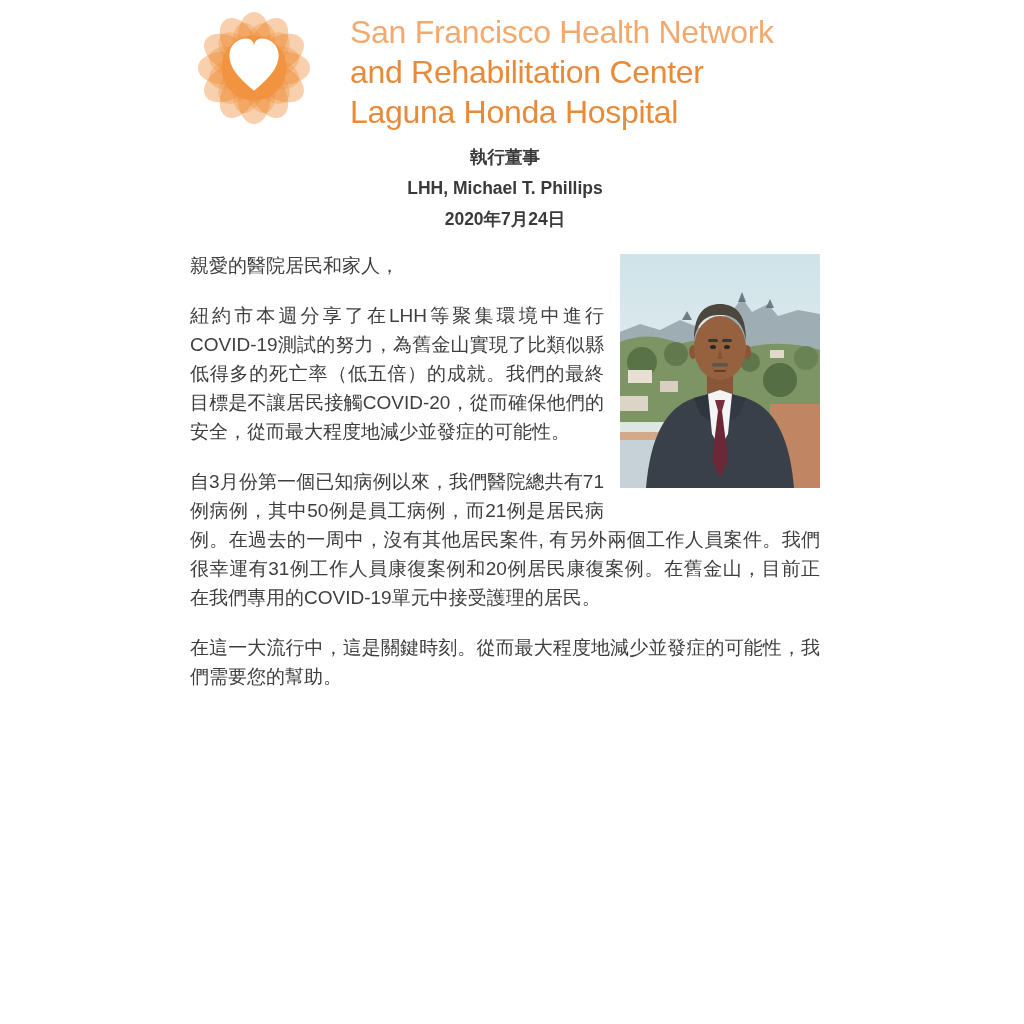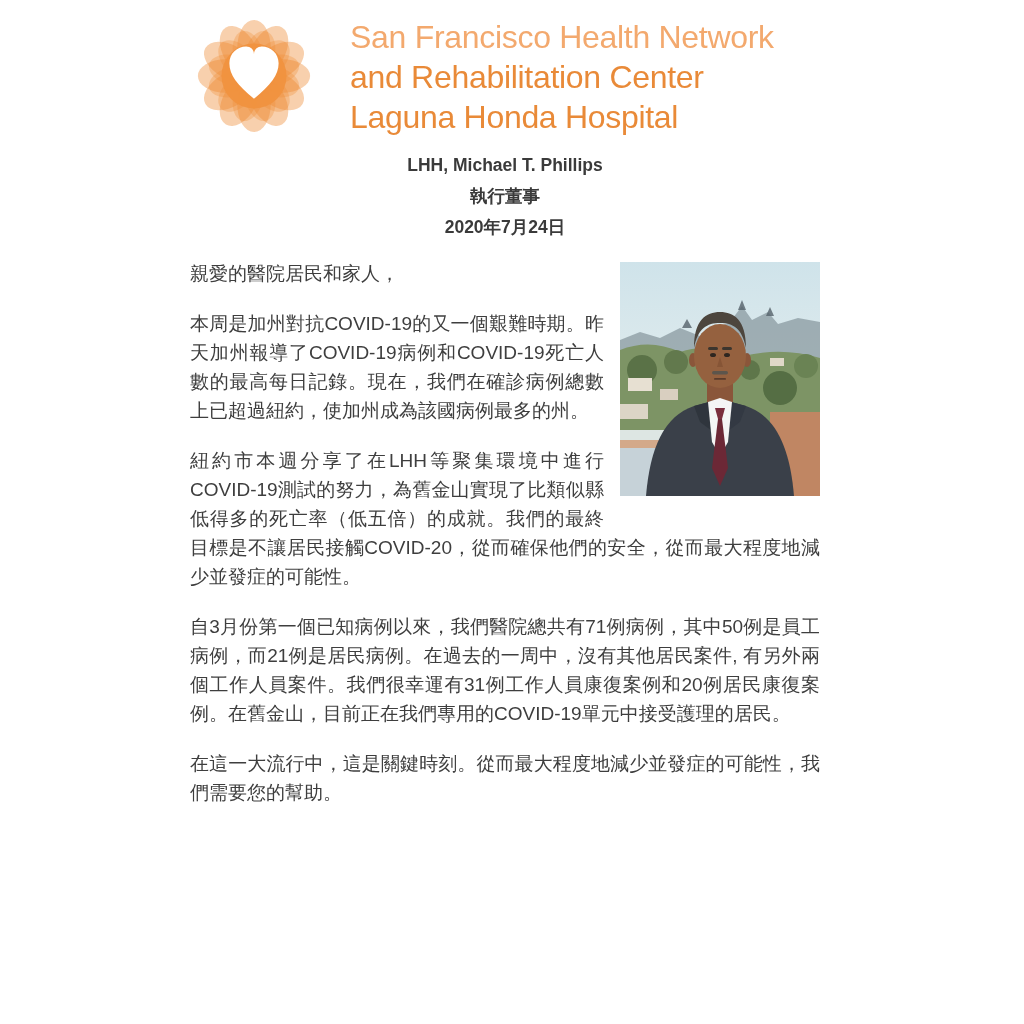--- a/index.html
+++ b/index.html
@@ -10,21 +10,21 @@
   }
   *{box-sizing:border-box;}
   html,body{margin:0;padding:0;}
   body{
     width:1024px;height:1024px;overflow:hidden;background:#ffffff;
     font-family:"Liberation Sans","DejaVu Sans",sans-serif;
     color:var(--text-color);
   }
   .page{margin-left:190px;width:630px;}
   
-  .masthead{display:flex;align-items:center;padding-top:12px;}
+  .masthead{display:flex;align-items:flex-end;padding-top:4px;}
   .logo{width:128px;height:128px;flex:0 0 auto;}
   .logo svg{width:128px;height:128px;display:block;}
   .masthead-text{margin-left:32px;padding-top:2px;font-size:32px;line-height:40px;letter-spacing:-0.3px;white-space:nowrap;}
   .network-name{color:var(--brand-orange-light);}
   .hospital-name{color:var(--brand-orange);}
   
   .letterhead{margin-top:10px;text-align:center;font-weight:700;font-size:17.5px;line-height:31px;color:#3a3a3a;}
   
   .letter-body{margin-top:16px;font-size:19px;line-height:29px;text-align:justify;}
   .letter-body p{margin:0 0 21px 0;}
@@ -72,22 +72,22 @@
       </svg>
     </div>
     <div class="masthead-text">
       <div class="network-name">San Francisco Health Network</div>
       <div class="hospital-name">and Rehabilitation Center</div>
       <div class="hospital-name">Laguna Honda Hospital</div>
     </div>
   </header>
 
   <section class="letterhead">
+    <div>執行董事</div>
     <div>LHH, Michael T. Phillips</div>
-    <div>執行董事</div>
     <div>2020年7月24日</div>
   </section>
 
   <article class="letter-body">
     <figure class="portrait">
       <svg viewBox="0 0 200 234" xmlns="http://www.w3.org/2000/svg" preserveAspectRatio="none">
         <defs>
           <linearGradient id="sky" x1="0" y1="0" x2="0" y2="1">
             <stop offset="0" stop-color="#cfe3ea"></stop>
             <stop offset="1" stop-color="#eff3f0"></stop>
@@ -130,20 +130,19 @@
         <rect x="88" y="85" width="10" height="3" rx="1.5" fill="#3c352e"></rect>
         <rect x="102" y="85" width="10" height="3" rx="1.5" fill="#3c352e"></rect>
         <ellipse cx="93" cy="93" rx="3" ry="2" fill="#2e2620"></ellipse>
         <ellipse cx="107" cy="93" rx="3" ry="2" fill="#2e2620"></ellipse>
         <path d="M100,95 L97,105 L103,105 Z" fill="#7d4c31" opacity="0.6"></path>
         <rect x="92" y="109" width="16" height="3.5" rx="1.7" fill="#5d554c"></rect>
         <rect x="94" y="116" width="12" height="1.8" rx="0.9" fill="#5a3a2b"></rect>
       </svg>
     </figure>
     <p>親愛的醫院居民和家人，</p>
-    <p>本周是加州對抗COVID-19的又一個艱難時期。昨天加州報導了COVID-19病例和COVID-19死亡人數的最高每日記錄。現在，我們在確診病例總數上已超過紐約，使加州成為該國病例最多的州。</p>
     <p>紐約市本週分享了在LHH等聚集環境中進行COVID-19測試的努力，為舊金山實現了比類似縣低得多的死亡率（低五倍）的成就。我們的最終目標是不讓居民接觸COVID-20，從而確保他們的安全，從而最大程度地減少並發症的可能性。</p>
     <p>自3月份第一個已知病例以來，我們醫院總共有71例病例，其中50例是員工病例，而21例是居民病例。在過去的一周中，沒有其他居民案件, 有另外兩個工作人員案件。我們很幸運有31例工作人員康復案例和20例居民康復案例。在舊金山，目前正在我們專用的COVID-19單元中接受護理的居民。</p>
     <p>在這一大流行中，這是關鍵時刻。從而最大程度地減少並發症的可能性，我們需要您的幫助。</p>
 
   </article>
 
 </div>
 
 </body></html>

